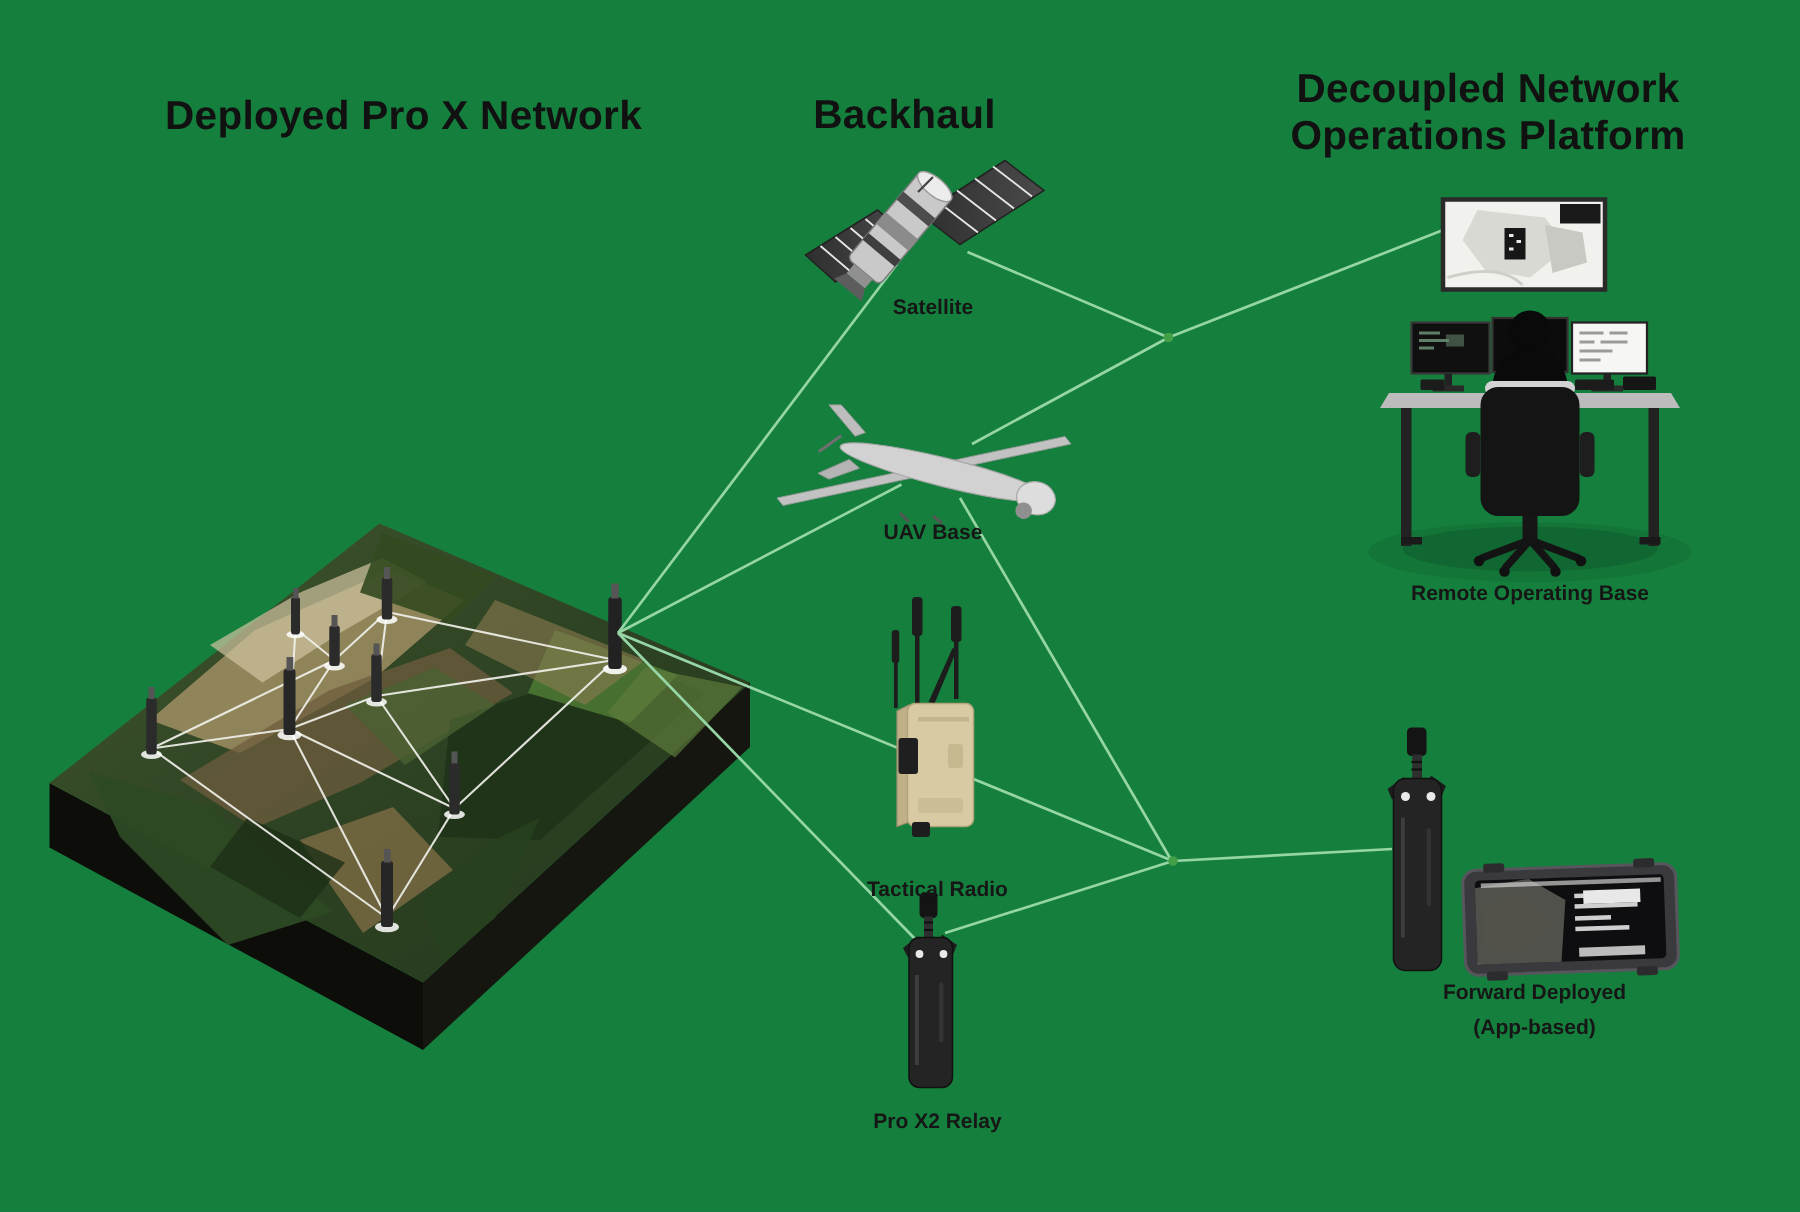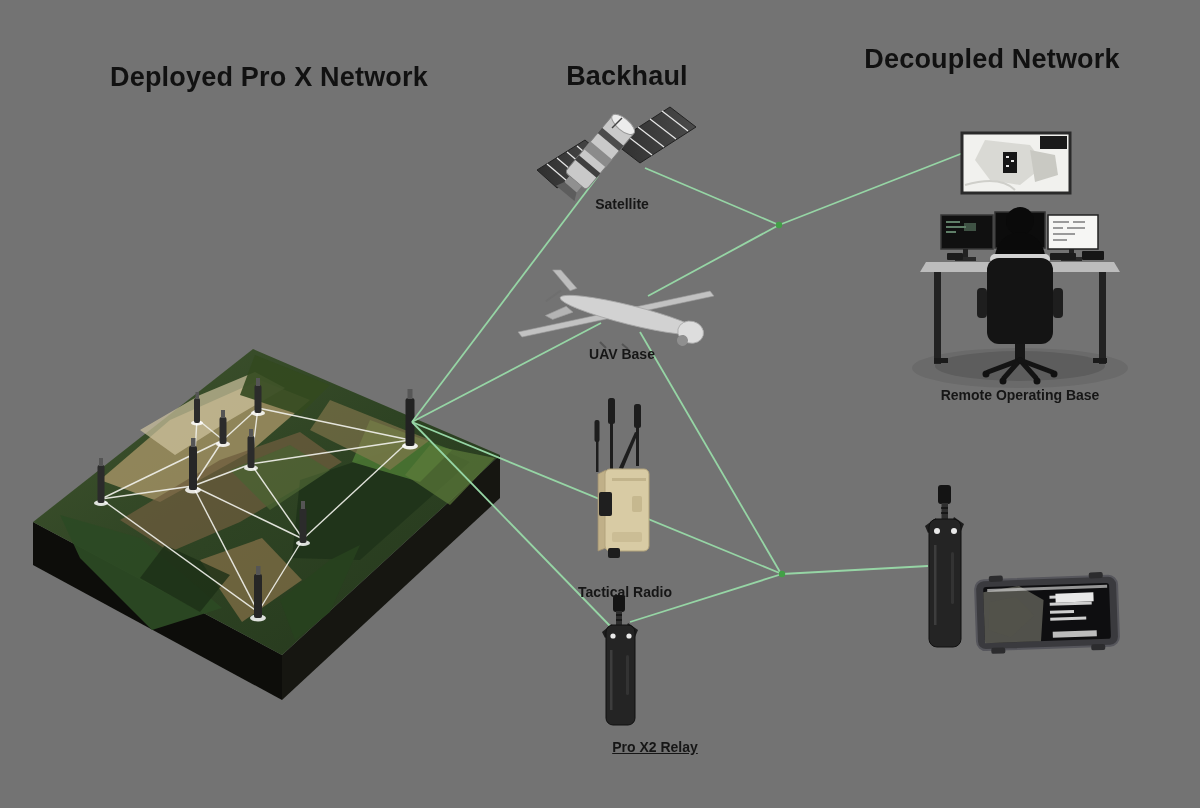--- a/index.html
+++ b/index.html
@@ -1,17 +1,17 @@
 <!DOCTYPE html>
 <html><head>
 <meta charset="utf-8">
 <style>
   html,body{margin:0;padding:0;background:#ffffff;}
   #stage{
-    position:relative;width:1200px;height:808px;background:#737373;overflow:hidden;
+    position:relative;width:1200px;height:808px;background:#15803d;overflow:hidden;
     font-family:"Liberation Sans",sans-serif;color:#151515;
   }
   #scene{position:absolute;left:0;top:0;width:1200px;height:808px;}
   .lbl{
     position:absolute;transform:translateX(-50%);
     font-weight:700;font-size:14px;line-height:23px;white-space:nowrap;
     color:#161616;text-align:center;z-index:5;
   }
   .title{
     position:absolute;transform:translateX(-50%);
@@ -327,24 +327,29 @@
           <rect x="990" y="574" width="14" height="6" rx="2"></rect>
             <rect x="1090" y="574" width="14" height="6" rx="2"></rect>
           <rect x="990" y="646" width="14" height="6" rx="2"></rect>
             <rect x="1090" y="646" width="14" height="6" rx="2"></rect>
         </g>
       </g>
     </g>
   </svg>
 
   <div class="title" style="left:269px;top:62px;">Deployed Pro X Network</div>
-  <div class="title" style="left:627px;top:61px;text-align:center;">Backhaul</div>
+  <div class="title" style="left:603px;top:61px;text-align:center;">Backhaul</div>
   <div class="title" style="left:992px;top:44px;">
     <div>Decoupled Network</div>
+    <div>Operations Platform</div>
   </div>
 
   <div class="lbl" style="left:622px;top:193px;">Satellite</div>
   <div class="lbl" style="left:622px;top:343px;">UAV Base</div>
   <div class="lbl" style="left:625px;top:545px;margin-top:36px;">Tactical Radio</div>
-  <div class="lbl" style="left:655px;top:736px;text-decoration:underline;">Pro X2 Relay</div>
+  <div class="lbl" style="left:625px;top:736px;">Pro X2 Relay</div>
   <div class="lbl" style="left:1020px;top:384px;">Remote Operating Base</div>
+  <div class="lbl" style="left:1023px;top:650px;">
+    <div>Forward Deployed</div>
+    <div>(App-based)</div>
+  </div>
 
 </div>
 
 </body></html>

